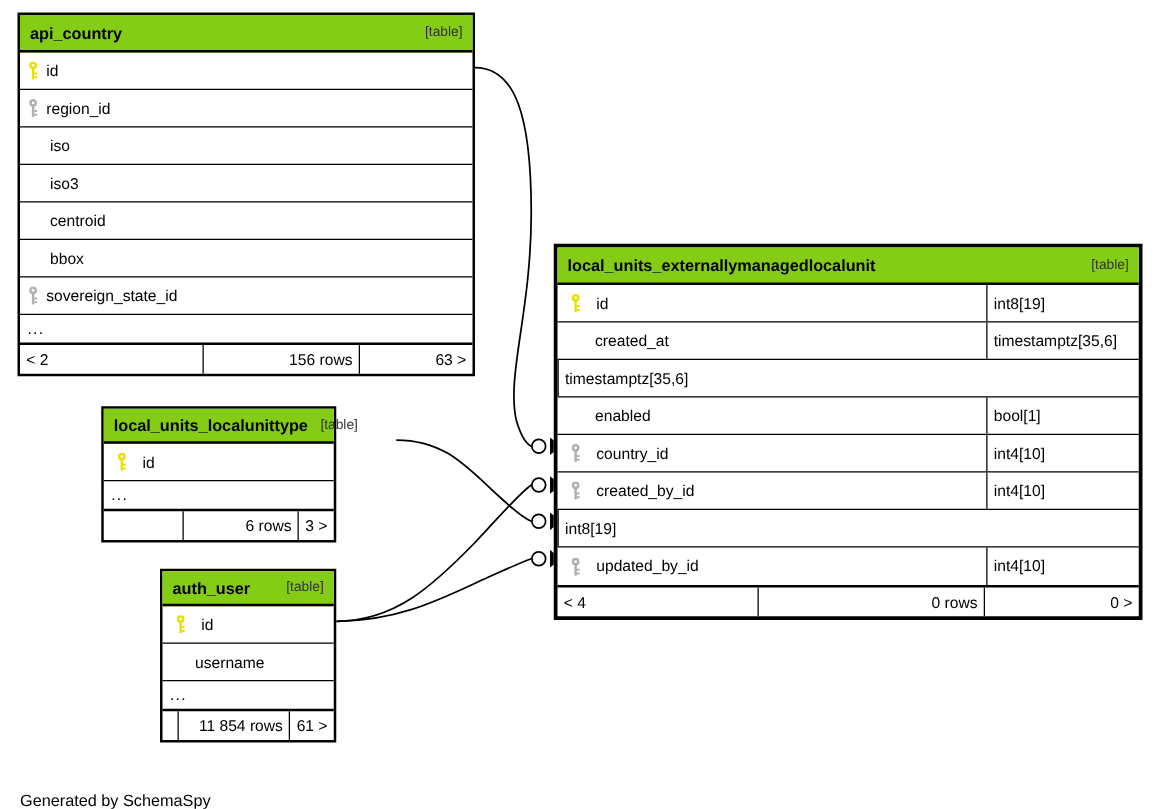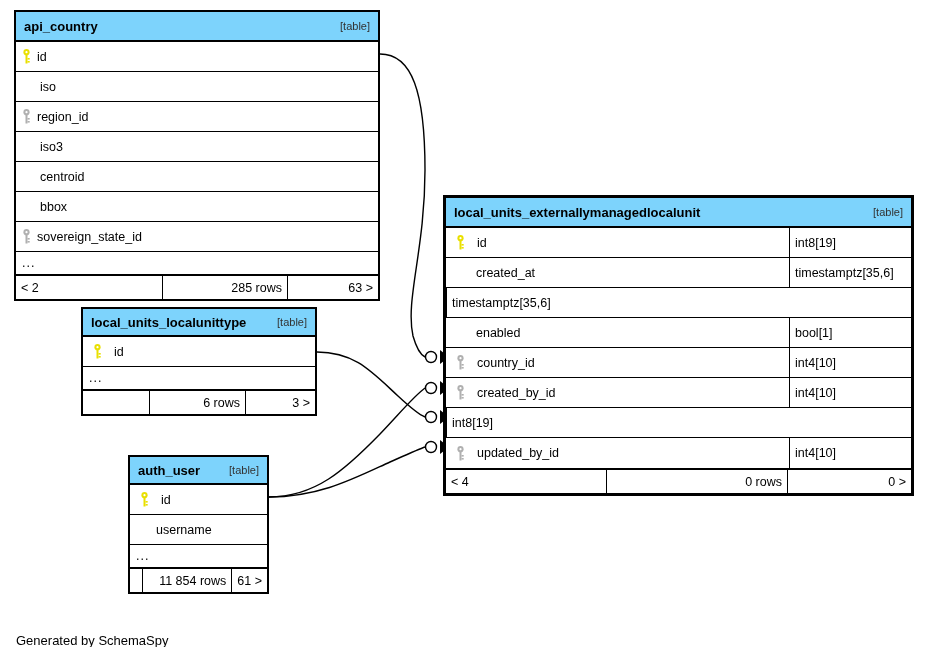--- a/index.html
+++ b/index.html
@@ -54,21 +54,21 @@
     box-sizing: border-box;
   }
   .table-box.thick {
     border-width: 3px;
   }
 
   .thead {
     display: flex;
     align-items: center;
     justify-content: space-between;
-    background: #7dd3fc;
+    background: #84cc16;
     border-bottom: 2px solid #000000;
     box-sizing: border-box;
     height: 30px;
     padding: 0 8px;
   }
   .tname {
     font-size: 13px;
     font-weight: bold;
     color: #000000;
     white-space: nowrap;
@@ -202,40 +202,40 @@
             <circle cx="4.5" cy="3.2" r="1.1" fill="#ffffff"></circle>
           <rect x="3.5" y="5.5" width="2" height="9" fill="#e9e000"></rect>
           <rect x="5.5" y="9" width="2.2" height="1.6" fill="#e9e000"></rect>
           <rect x="5.5" y="12" width="2.2" height="1.6" fill="#e9e000"></rect>
         </svg>
         <span>id</span>
       </span>
     </div>
 
     <div class="trow">
-      <span class="cell-name indent">
-        <span>iso</span>
-      </span>
-    </div>
-
-    <div class="trow">
       <span class="cell-name">
         <svg class="key-icon" viewBox="0 0 9 15">
           <circle cx="4.5" cy="3.2" r="3.1" fill="#b0b0b0"></circle>
             <circle cx="4.5" cy="3.2" r="1.1" fill="#ffffff"></circle>
           <rect x="3.5" y="5.5" width="2" height="9" fill="#b0b0b0"></rect>
           <rect x="5.5" y="9" width="2.2" height="1.6" fill="#b0b0b0"></rect>
           <rect x="5.5" y="12" width="2.2" height="1.6" fill="#b0b0b0"></rect>
         </svg>
         <span>region_id</span>
       </span>
     </div>
 
     <div class="trow">
       <span class="cell-name indent">
+        <span>iso</span>
+      </span>
+    </div>
+
+    <div class="trow">
+      <span class="cell-name indent">
         <span>iso3</span>
       </span>
     </div>
 
     <div class="trow">
       <span class="cell-name indent">
         <span>centroid</span>
       </span>
     </div>
 
@@ -257,26 +257,26 @@
         <span>sovereign_state_id</span>
       </span>
     </div>
 
     <div class="trow ellipsis-row" style="border-bottom:none;">
       <span class="ellipsis-cell">...</span>
     </div>
 
     <div class="tfoot">
       <span class="foot-cell foot-left" style="width:146px;">&lt; 2</span>
-      <span class="foot-cell foot-mid" style="width:125px;">285 rows</span>
+      <span class="foot-cell foot-mid" style="width:125px;">156 rows</span>
       <span class="foot-cell foot-right" style="flex:1 1 auto;">63 &gt;</span>
     </div>
   </div>
 
-  <div class="table-box" style="left:81px; top:307px; width:236px;">
+  <div class="table-box" style="left:81px; top:325px; width:188px;">
     <div class="thead" style="height:28px;">
       <span class="tname">local_units_localunittype</span>
       <span class="ttag">[table]</span>
     </div>
 
     <div class="trow">
       <span class="cell-name" style="padding-left:10px;">
         <svg class="key-icon" viewBox="0 0 9 15">
           <circle cx="4.5" cy="3.2" r="3.1" fill="#e9e000"></circle>
             <circle cx="4.5" cy="3.2" r="1.1" fill="#ffffff"></circle>

